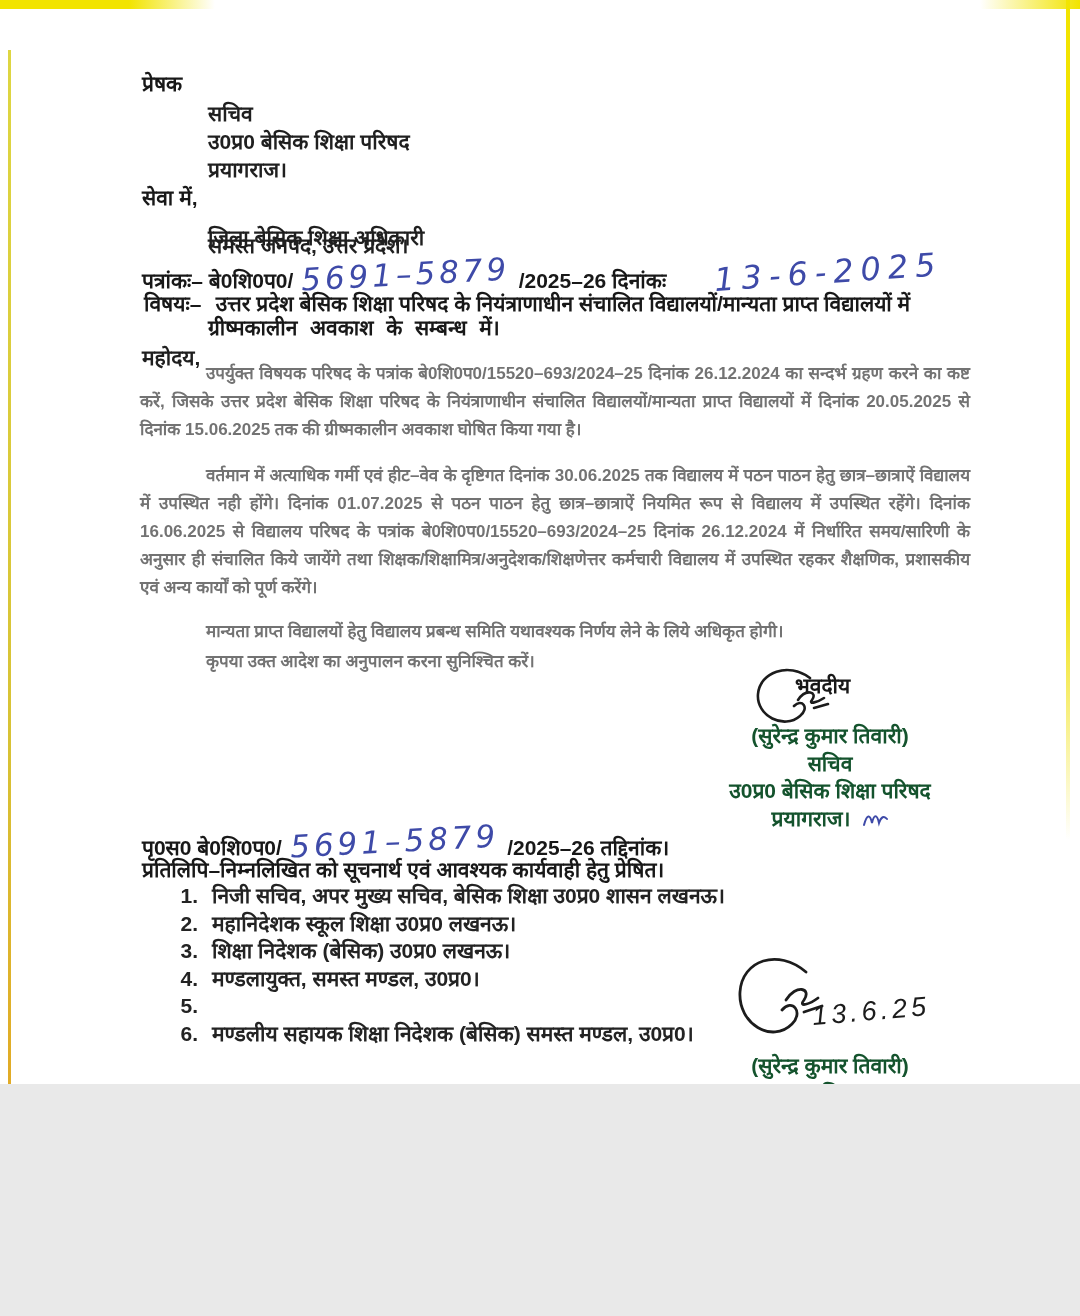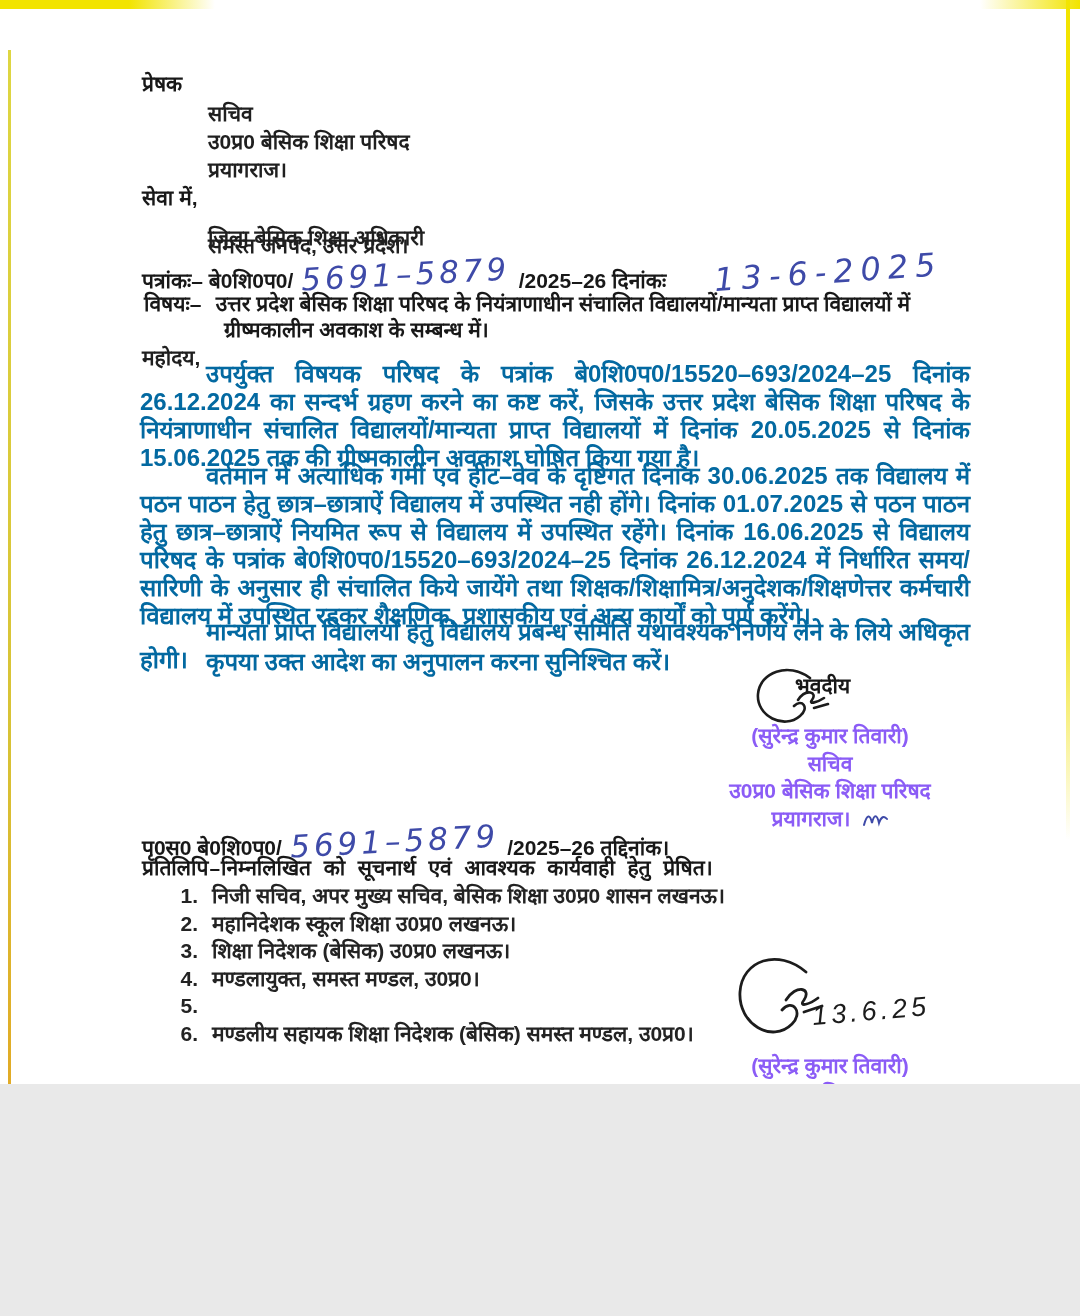--- a/index.html
+++ b/index.html
@@ -19,35 +19,35 @@
     background:linear-gradient(to left,#f2e400 0%,rgba(242,228,0,0) 100%);}
   .edge-right{left:1066px;top:0;width:4px;height:840px;
     background:linear-gradient(to bottom,#f2e400 0%,#f0e006 70%,rgba(240,224,6,0) 100%);}
   .edge-left{left:8px;top:50px;width:3px;height:1266px;
     background:linear-gradient(to bottom,#ded642 0%,#d8c235 55%,#e89b1c 100%);}
   .abs{position:absolute;}
   .b{font-weight:700;color:#181818;}
   .sb{font-weight:600;color:#1f1f1f;}
   .line{font-size:21px;line-height:27px;}
   .body-par{
-    width:830px;font-size:24px;line-height:28px;font-weight:600;color:#0369a1;
+    width:830px;font-size:17px;line-height:28px;font-weight:600;color:#737373;
     text-align:justify;text-align-last:left;
   }
   .indent{text-indent:66px;}
   .hw{
     color:#3e4aa8;
     font-style:italic;
     font-weight:400;
     font-family:"DejaVu Sans","Liberation Sans",sans-serif;
   }
   .hw-num{font-size:31px;letter-spacing:4px;transform:rotate(-3deg);display:inline-block;position:relative;top:-3px;}
   .hw-date{font-size:32px;letter-spacing:7px;transform:rotate(-4deg);display:inline-block;position:relative;top:-5px;}
   .hw-black{color:#1c1c1c;font-style:italic;font-weight:400;font-size:27px;letter-spacing:4px;display:inline-block;transform:rotate(-5deg);}
   .refline{display:flex;align-items:baseline;gap:8px;white-space:nowrap;}
-  .sig-block{width:260px;text-align:center;font-size:21px;line-height:27.5px;font-weight:700;color:#8b5cf6;}
+  .sig-block{width:260px;text-align:center;font-size:21px;line-height:27.5px;font-weight:700;color:#14532d;}
   .copy-row{display:flex;gap:14px;font-size:21px;line-height:27.5px;font-weight:600;color:#232323;}
   .copy-no{width:26px;text-align:right;flex:0 0 auto;}
   .paraph{display:inline-block;vertical-align:-2px;margin-left:6px;}
 </style>
 </head>
 <body>
 
 <div class="page">
 
   <div class="edge edge-top-left"></div>
@@ -68,21 +68,21 @@
     <span class="line b">पत्रांकः– बे0शि0प0/</span>
     <span class="hw hw-num">5691–5879</span>
     <span class="line b">/2025–26 दिनांकः</span>
     <span class="hw hw-date" style="margin-left:40px;">13-6-2025</span>
   </div>
 
   <div class="abs" style="left:130px;top:290px;width:830px;margin-left:14px;">
     <span class="line b">विषयः–</span>
     <span class="line b" style="margin-left:10px;">उत्तर प्रदेश बेसिक शिक्षा परिषद के नियंत्राणाधीन संचालित विद्यालयों/मान्यता प्राप्त विद्यालयों में</span>
   </div>
-  <div class="abs line b" style="left:224px;top:316px;">ग्रीष्मकालीन अवकाश के सम्बन्ध में।</div>
+  <div class="abs line b" style="left:208px;top:316px;font-family:Liberation Mono, monospace;">ग्रीष्मकालीन अवकाश के सम्बन्ध में।</div>
 
   <div class="abs line sb" style="left:142px;top:344px;text-align:right;">महोदय,</div>
 
   <div class="abs body-par indent" style="left:140px;top:360px;">उपर्युक्त विषयक परिषद के पत्रांक बे0शि0प0/15520–693/2024–25 दिनांक 26.12.2024 का सन्दर्भ ग्रहण करने का कष्ट करें, जिसके उत्तर प्रदेश बेसिक शिक्षा परिषद के नियंत्राणाधीन संचालित विद्यालयों/मान्यता प्राप्त विद्यालयों में दिनांक 20.05.2025 से दिनांक 15.06.2025 तक की ग्रीष्मकालीन अवकाश घोषित किया गया है।</div>
   <div class="abs body-par indent" style="left:140px;top:462px;">वर्तमान में अत्याधिक गर्मी एवं हीट–वेव के दृष्टिगत दिनांक 30.06.2025 तक विद्यालय में पठन पाठन हेतु छात्र–छात्राऐं विद्यालय में उपस्थित नही होंगे। दिनांक 01.07.2025 से पठन पाठन हेतु छात्र–छात्राऐं नियमित रूप से विद्यालय में उपस्थित रहेंगे। दिनांक 16.06.2025 से विद्यालय परिषद के पत्रांक बे0शि0प0/15520–693/2024–25 दिनांक 26.12.2024 में निर्धारित समय/सारिणी के अनुसार ही संचालित किये जायेंगे तथा शिक्षक/शिक्षामित्र/अनुदेशक/शिक्षणेत्तर कर्मचारी विद्यालय में उपस्थित रहकर शैक्षणिक, प्रशासकीय एवं अन्य कार्यों को पूर्ण करेंगे।</div>
   <div class="abs body-par indent" style="left:140px;top:648px;">कृपया उक्त आदेश का अनुपालन करना सुनिश्चित करें।</div>
   <div class="abs body-par indent" style="left:140px;top:618px;">मान्यता प्राप्त विद्यालयों हेतु विद्यालय प्रबन्ध समिति यथावश्यक निर्णय लेने के लिये अधिकृत होगी।</div>
 
   <div class="abs line b" style="left:795px;top:672px;">भवदीय</div>
   <svg class="abs" style="left:748px;top:664px;" width="110" height="70" viewBox="0 0 110 70">
@@ -98,21 +98,21 @@
         <path d="M2 15 C 5 4, 8 4, 10 13 C 12 4, 15 4, 17 13 C 19 7, 22 5, 25 9" fill="none" stroke="#3e4aa8" stroke-width="2" stroke-linecap="round"></path>
       </svg>
     </div>
   </div>
 
   <div class="abs refline" style="left:142px;top:826px;">
     <span class="line b">पृ0स0 बे0शि0प0/</span>
     <span class="hw hw-num">5691–5879</span>
     <span class="line b">/2025–26 तद्दिनांक।</span>
   </div>
-  <div class="abs line b" style="left:142px;top:856px;font-family:Liberation Mono, monospace;">प्रतिलिपि–निम्नलिखित को सूचनार्थ एवं आवश्यक कार्यवाही हेतु प्रेषित।</div>
+  <div class="abs line b" style="left:142px;top:856px;">प्रतिलिपि–निम्नलिखित को सूचनार्थ एवं आवश्यक कार्यवाही हेतु प्रेषित।</div>
 
   <div class="abs" style="left:172px;top:882px;width:640px;">
     <div class="copy-row">
       <span class="copy-no">1.</span>
       <span>निजी सचिव, अपर मुख्य सचिव, बेसिक शिक्षा उ0प्र0 शासन लखनऊ।</span>
     </div>
     <div class="copy-row">
       <span class="copy-no">2.</span>
       <span>महानिदेशक स्कूल शिक्षा उ0प्र0 लखनऊ।</span>
     </div>

